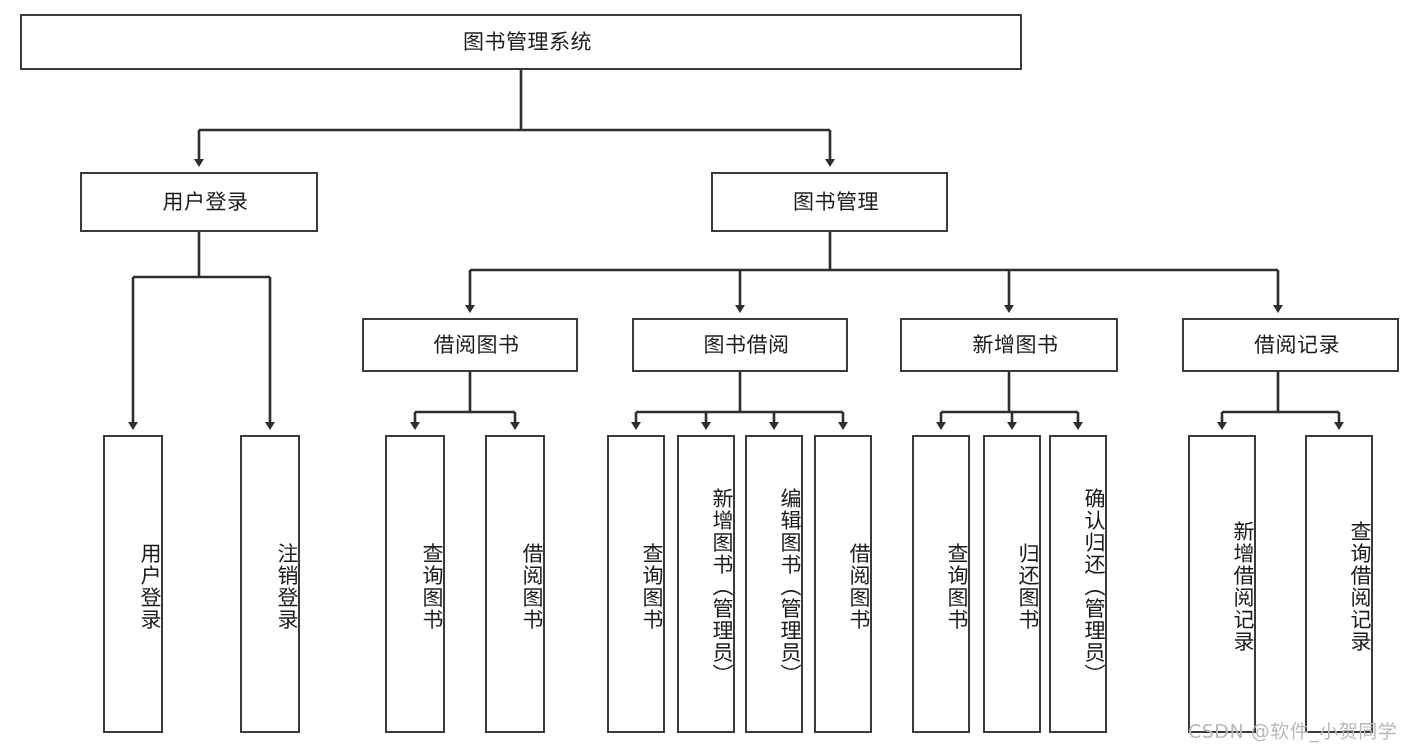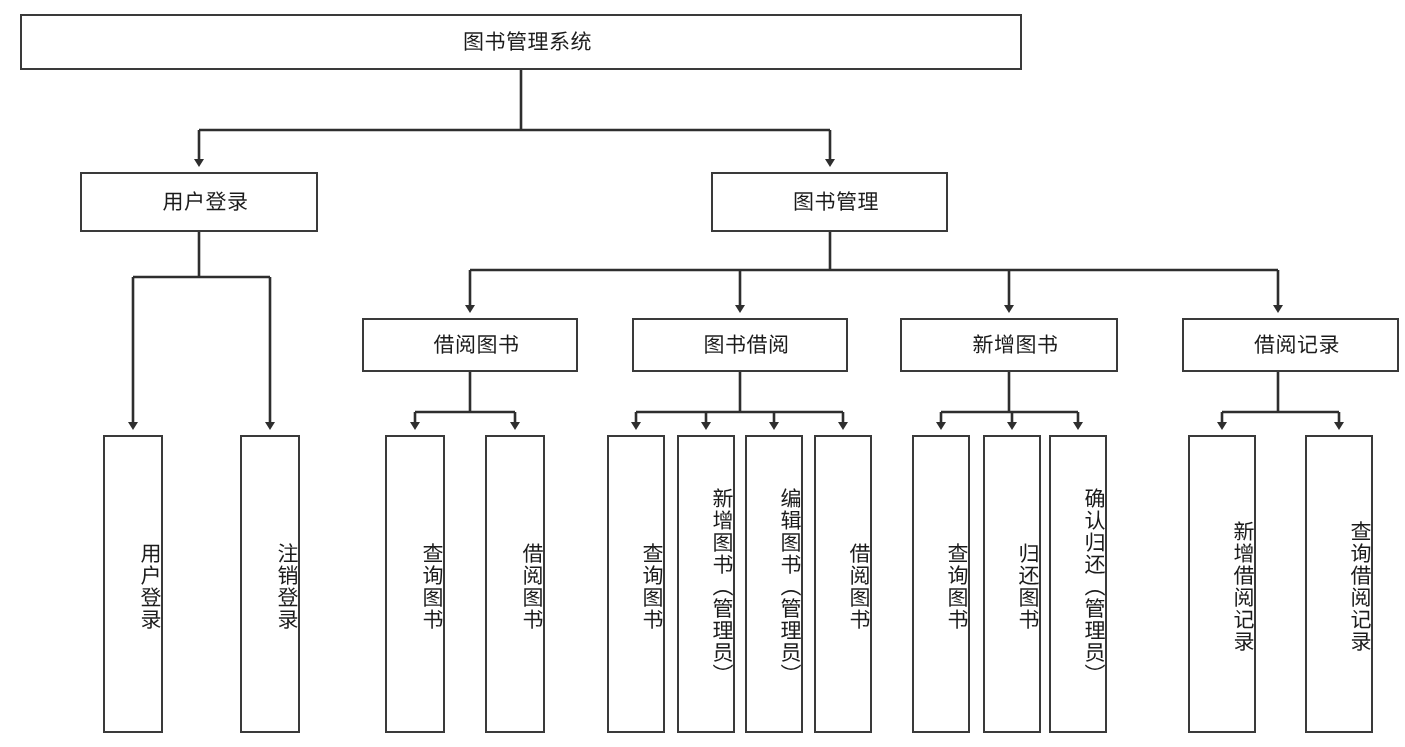--- a/index.html
+++ b/index.html
@@ -171,13 +171,14 @@
         <span class="vlabel">确认归还（管理员）</span>
       </div>
       <div class="node node-v" style="left: 1188px; top: 435px; width: 68px; height: 298px;">
         <span class="vlabel">新增借阅记录</span>
       </div>
       <div class="node node-v" style="left: 1305px; top: 435px; width: 68px; height: 298px;">
         <span class="vlabel">查询借阅记录</span>
       </div>
     </div>
 
+  <div id="watermark">CSDN @软件_小贺同学</div>
 </div>
 
 </body></html>

